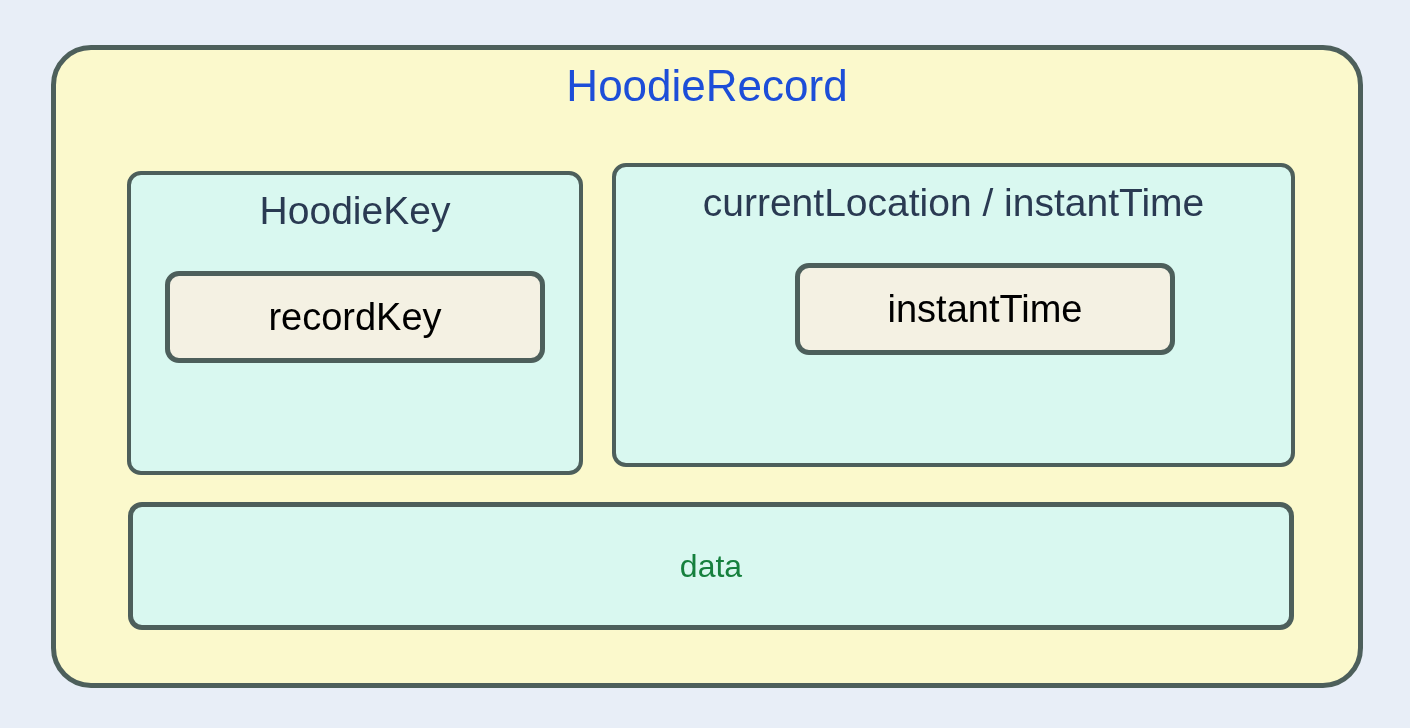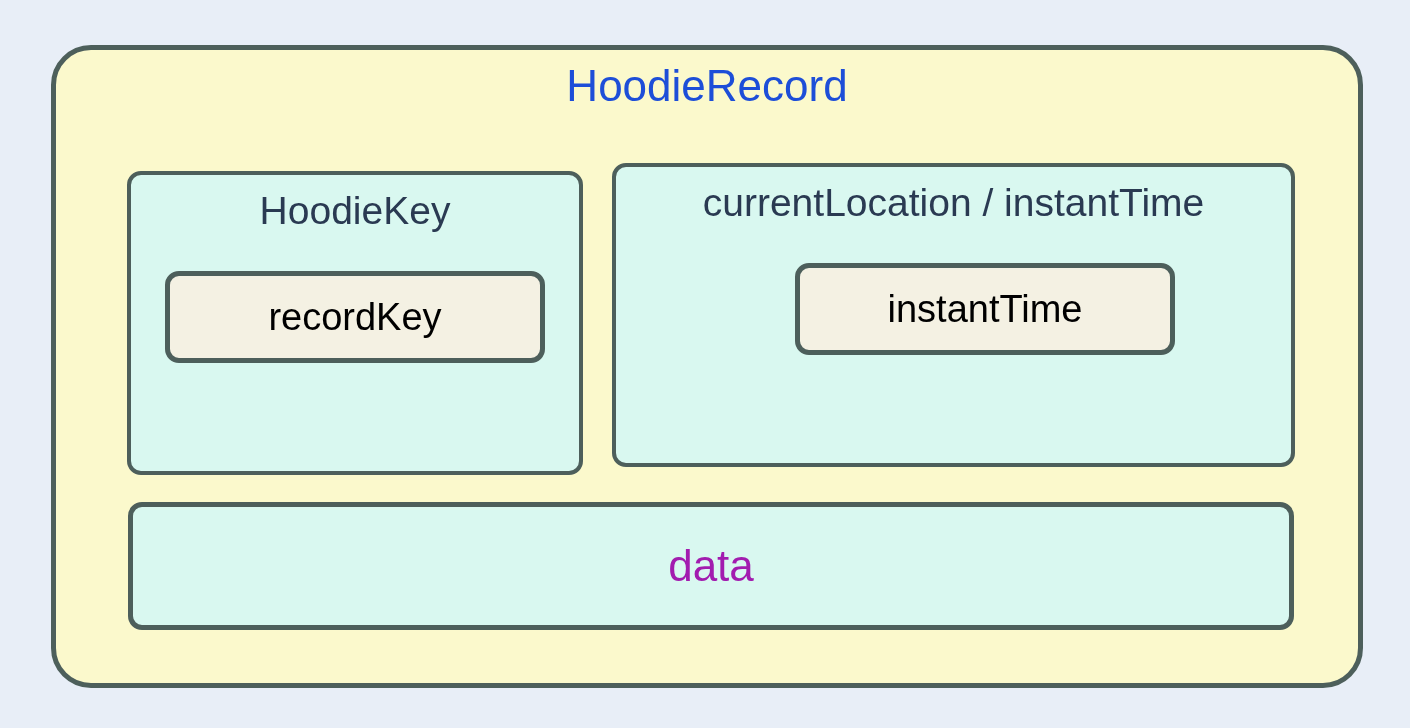--- a/index.html
+++ b/index.html
@@ -95,22 +95,22 @@
     top: 452px;
     width: 1166px;
     height: 128px;
     box-sizing: border-box;
     background: #d9f8f0;
     border: 5px solid #4d5f5b;
     border-radius: 14px;
     display: flex;
     align-items: center;
     justify-content: center;
-    font-size: 44px;
-    color: #a21caf;
+    font-size: 32px;
+    color: #15803d;
   }
 </style>
 </head>
 <body>
 
 <div class="stage">
 
   <div class="outer-box">
 
     <div class="outer-title">HoodieRecord</div>

